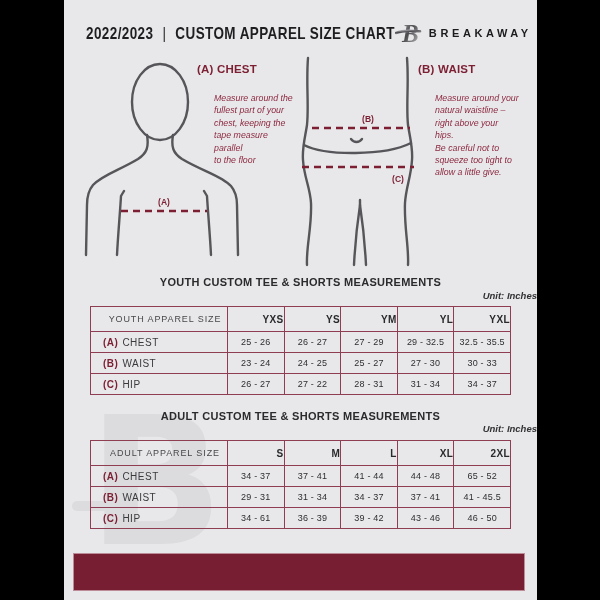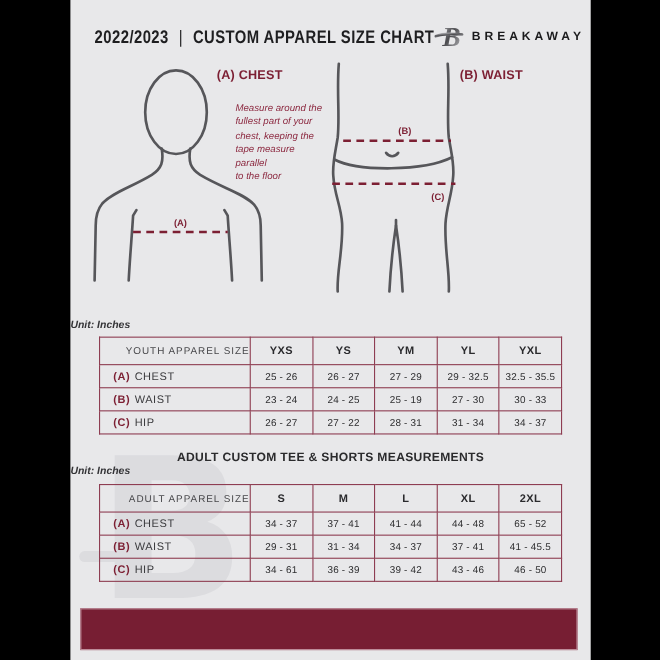--- a/index.html
+++ b/index.html
@@ -24,33 +24,33 @@
 
   
   .instr{position:absolute;z-index:2;}
   .instr h3{margin:0 0 6px 0;font-size:11.5px;font-weight:700;color:#7c1f33;letter-spacing:.2px;}
   .instr p{margin:17px;font-size:8.8px;line-height:12.4px;font-style:italic;color:#8c2940;
            white-space:pre-line;font-weight:500;}
 
   
   .sect-title{position:absolute;left:0;width:473px;text-align:center;font-size:11px;
               font-weight:700;color:#2b2b2d;letter-spacing:.3px;z-index:2;}
-  .sect-unit{position:absolute;left:0;width:473px;text-align:left;font-size:9.5px;
+  .sect-unit{position:absolute;left:0;width:473px;text-align:right;font-size:9.5px;
              font-style:italic;font-weight:600;color:#333336;z-index:2;}
 
   
   .twrap{position:absolute;left:26px;z-index:2;}
   table.size-table{border-collapse:collapse;width:421px;table-layout:fixed;background:transparent;}
   .size-table th,.size-table td{border:1px solid #8e3d52;padding:0;background:transparent;}
   .size-table col.c0{width:137px;}
   .size-table thead tr{height:25px;}
   .size-table tbody tr{height:21px;}
-  th.size-label{text-align:right;padding-left:12px;font-size:9px;font-weight:400;
+  th.size-label{text-align:center;padding-left:12px;font-size:9px;font-weight:400;
                 letter-spacing:.9px;color:#48484b;}
-  th.colhead{text-align:center;font-size:10px;font-weight:700;color:#2a2a2d;letter-spacing:.4px;}
+  th.colhead{text-align:right;font-size:10px;font-weight:700;color:#2a2a2d;letter-spacing:.4px;}
   td.rowlabel{text-align:left;padding-left:12px;font-size:10px;color:#3a3a3d;letter-spacing:.5px;}
   td.rowlabel .key{color:#7c1f33;font-weight:700;margin-right:4px;}
   td.val{text-align:center;font-size:9px;color:#2e2e30;letter-spacing:.2px;margin-top:13px;}
 
   
   .wm{position:absolute;left:24px;top:414px;font-size:178px;line-height:.78;font-weight:700;
       color:#dcdcdf;z-index:1;font-family:"DejaVu Sans",sans-serif;}
   .wm-bar{position:absolute;left:8px;top:501px;width:58px;height:10px;background:#dcdcdf;
           border-radius:5px;z-index:1;}
   .footer-bar{position:absolute;left:9px;top:553px;width:452px;height:38px;background:#771e33;
@@ -113,24 +113,31 @@
     <div class="instr" style="left:133px;top:63px;width:114px">
       <h3>(A) CHEST</h3>
       <p>Measure around the
 fullest part of your
 chest, keeping the
 tape measure parallel
 to the floor</p>
     </div>
     <div class="instr" style="left:354px;top:63px;width:118px">
       <h3>(B) WAIST</h3>
+      <p>Measure around your
+natural waistline –
+right above your hips.
+Be careful not to
+squeeze too tight to
+allow a little give.</p>
     </div>
     <div class="instr" style="left:354px;top:166px;width:122px">
     </div>
 
+    <div class="sect-title" style="top:276px">YOUTH CUSTOM TEE &amp; SHORTS MEASUREMENTS</div>
     <div class="sect-unit" style="top:290px">Unit: Inches</div>
     <div class="twrap" style="top:306px">
       <table class="size-table" id="youth-table">
           <colgroup>
             <col class="c0">
             <col>
             <col>
             <col>
             <col>
             <col>
@@ -151,21 +158,21 @@
               <td class="val">25 - 26</td>
               <td class="val">26 - 27</td>
               <td class="val">27 - 29</td>
               <td class="val">29 - 32.5</td>
               <td class="val">32.5 - 35.5</td>
             </tr>
             <tr>
               <td class="rowlabel"><span class="key">(B)</span><span>WAIST</span></td>
               <td class="val">23 - 24</td>
               <td class="val">24 - 25</td>
-              <td class="val">25 - 19</td>
+              <td class="val">25 - 27</td>
               <td class="val">27 - 30</td>
               <td class="val">30 - 33</td>
             </tr>
             <tr>
               <td class="rowlabel"><span class="key">(C)</span><span>HIP</span></td>
               <td class="val">26 - 27</td>
               <td class="val">27 - 22</td>
               <td class="val">28 - 31</td>
               <td class="val">31 - 34</td>
               <td class="val">34 - 37</td>

